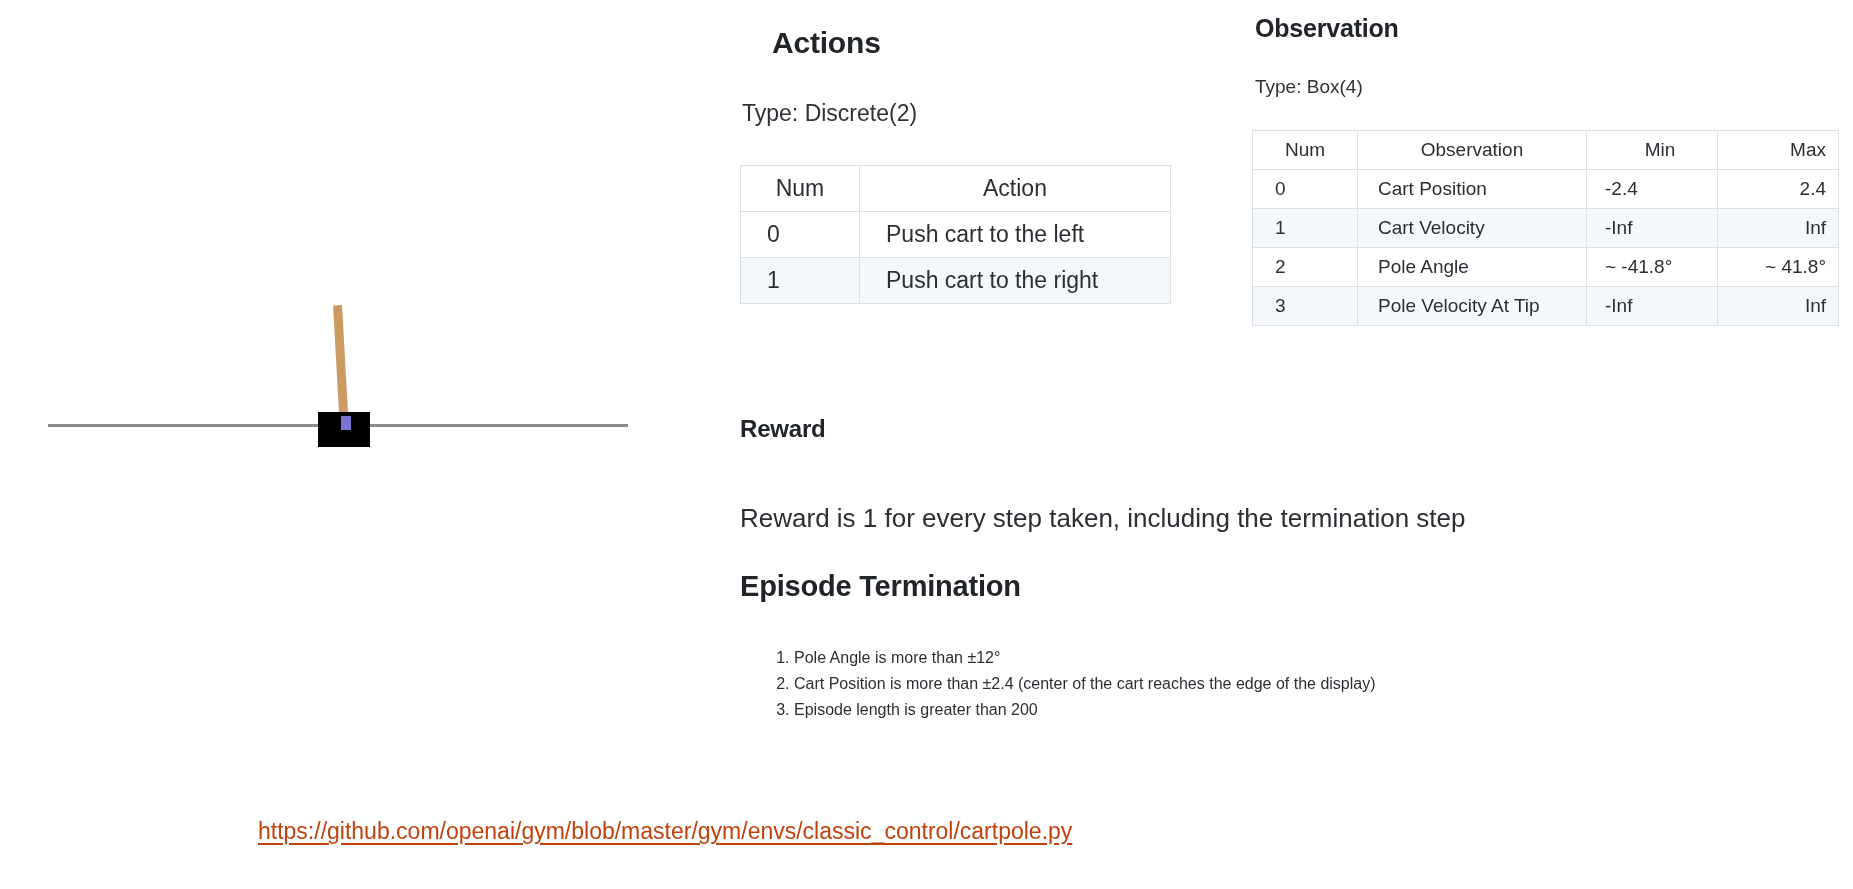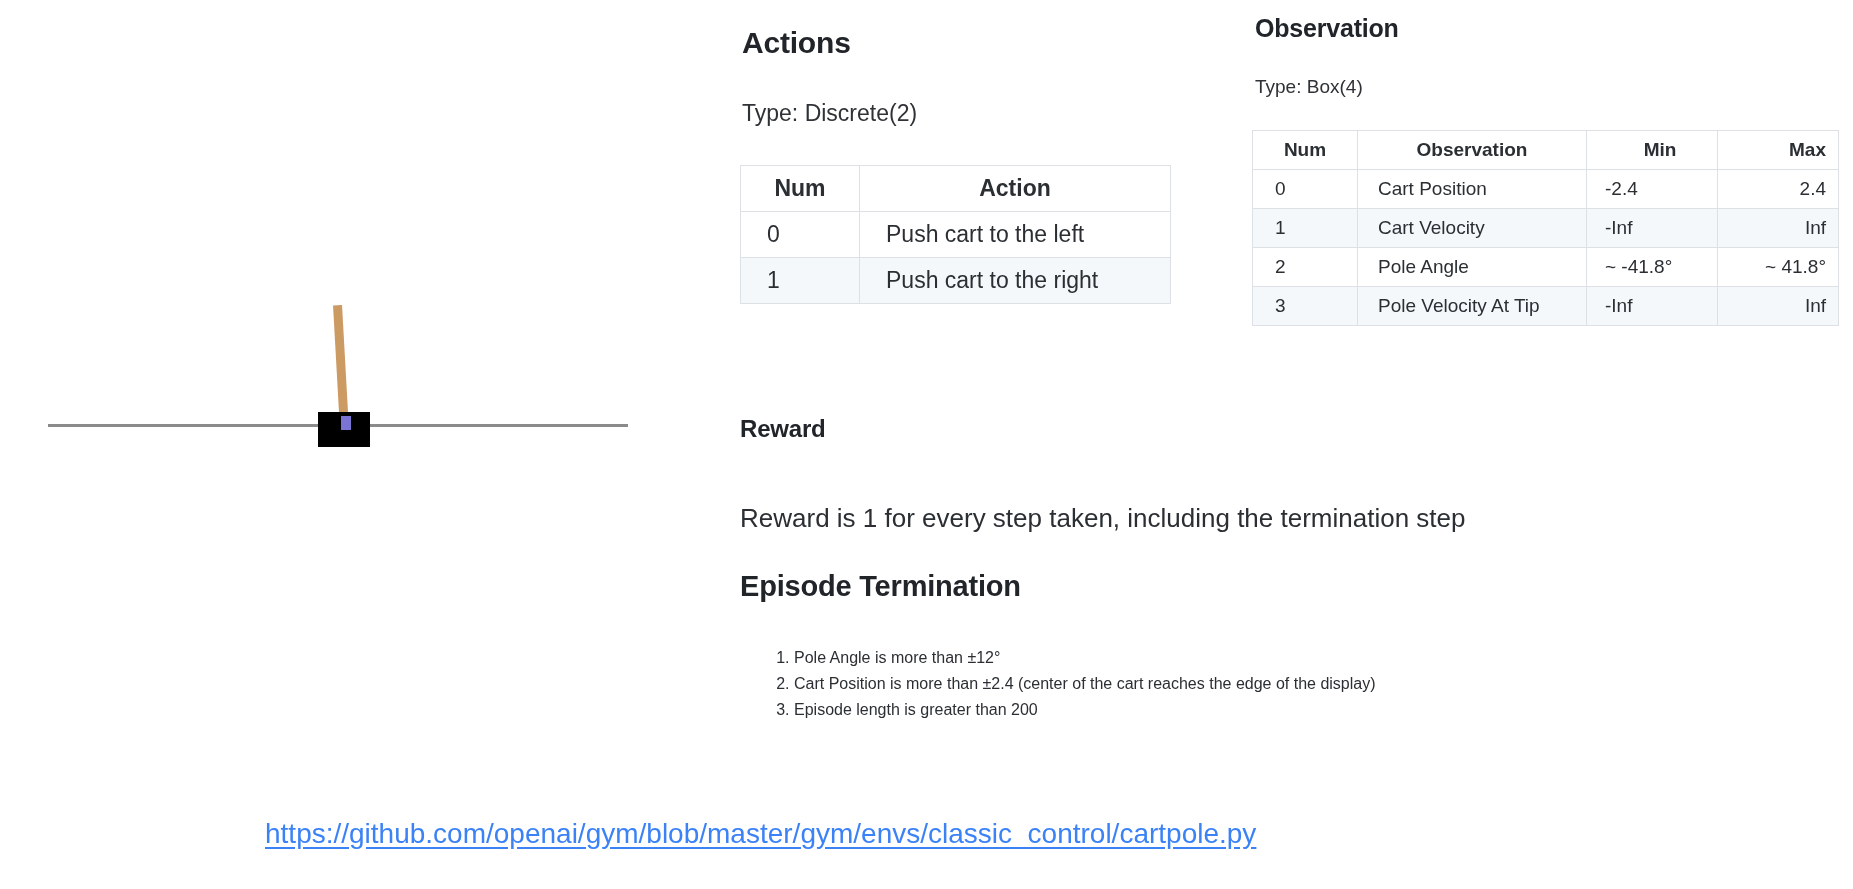--- a/index.html
+++ b/index.html
@@ -93,21 +93,21 @@
     font-family: "Liberation Sans", sans-serif;
   }
   .data-table th,
   .data-table td {
     border: 1px solid #dde1e5;
     color: #2b2f33;
     font-weight: normal;
     background: #ffffff;
   }
   .data-table th {
-    font-weight: bold;
+    font-weight: normal;
     text-align: center;
     border-radius: 7px;
   }
   .data-table tr.striped td {
     background: #f5f8fa;
   }
 
   
   #actions-table { left: 740px; top: 165px; }
   #actions-table th,
@@ -132,21 +132,21 @@
   #observation-table .ob-num    { width: 70px;  text-align: left; padding-left: 22px; }
   #observation-table th.ob-num  { text-align: center; padding-left: 12px; }
   #observation-table .ob-obs    { width: 196px; text-align: left; padding-left: 20px; }
   #observation-table th.ob-obs  { text-align: center; padding-left: 12px; }
   #observation-table .ob-min    { width: 90px;  text-align: left; padding-left: 18px; }
   #observation-table th.ob-min  { text-align: center; padding-left: 28px; }
   #observation-table .ob-max    { width: 90px;  text-align: right; padding-left: 18px; }
   #observation-table th.ob-max  { text-align: right; padding-left: 12px; }
 
   
-  #actions-heading      { left: 742px;  top: 26px;  font-size: 30px; }
+  #actions-heading      { left: 772px;  top: 26px;  font-size: 30px; }
   #actions-type         { left: 742px;  top: 100px; font-size: 23px; }
   #observation-heading  { left: 1255px; top: 14px;  font-size: 25px; }
   #observation-type     { left: 1255px; top: 76px;  font-size: 19px; }
 
   #reward-heading       { left: 740px;  top: 415px; font-size: 24px; }
   #reward-text          { left: 740px;  top: 487px; font-size: 26px; }
   #termination-heading  { left: 740px;  top: 570px; font-size: 29px; }
 
   
   #termination-list {
@@ -161,25 +161,25 @@
     color: #2b2f33;
   }
   #termination-list li {
     line-height: 1.62;
     white-space: nowrap;
   }
 
   
   #source-link {
     position: absolute;
-    left: 265px;
+    left: 258px;
     top: 818px;
     font-family: "Liberation Sans", sans-serif;
-    font-size: 28px;
-    color: #3b82f6;
+    font-size: 23px;
+    color: #c2410c;
     text-decoration: underline;
     text-underline-offset: 4px;
     white-space: nowrap;
     cursor: pointer;
   }
 </style>
 </head>
 <body>
 
 <div id="cartpole-figure">

